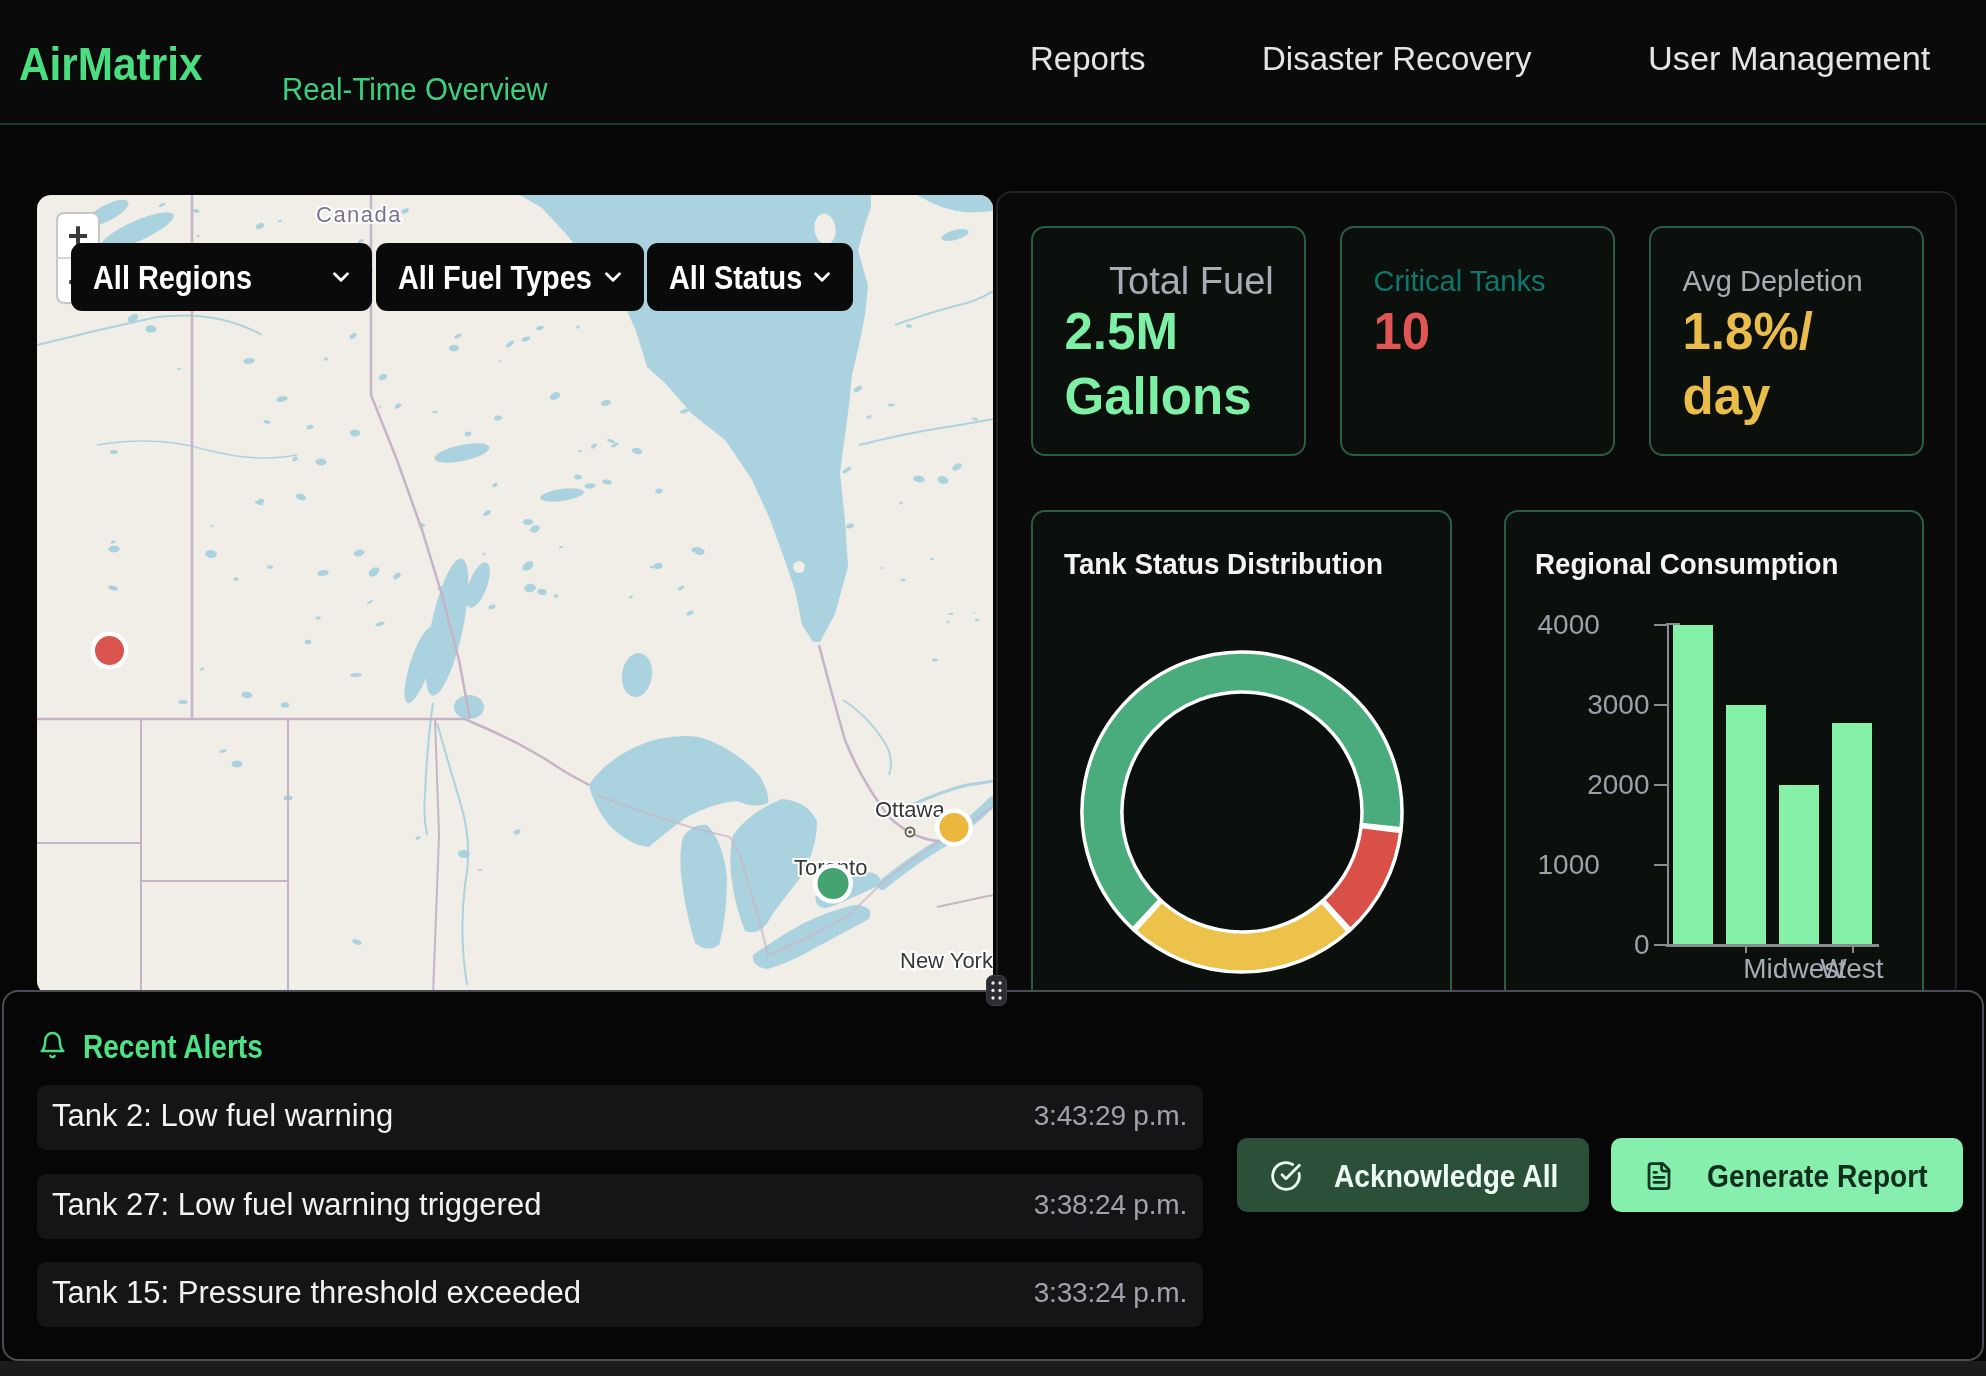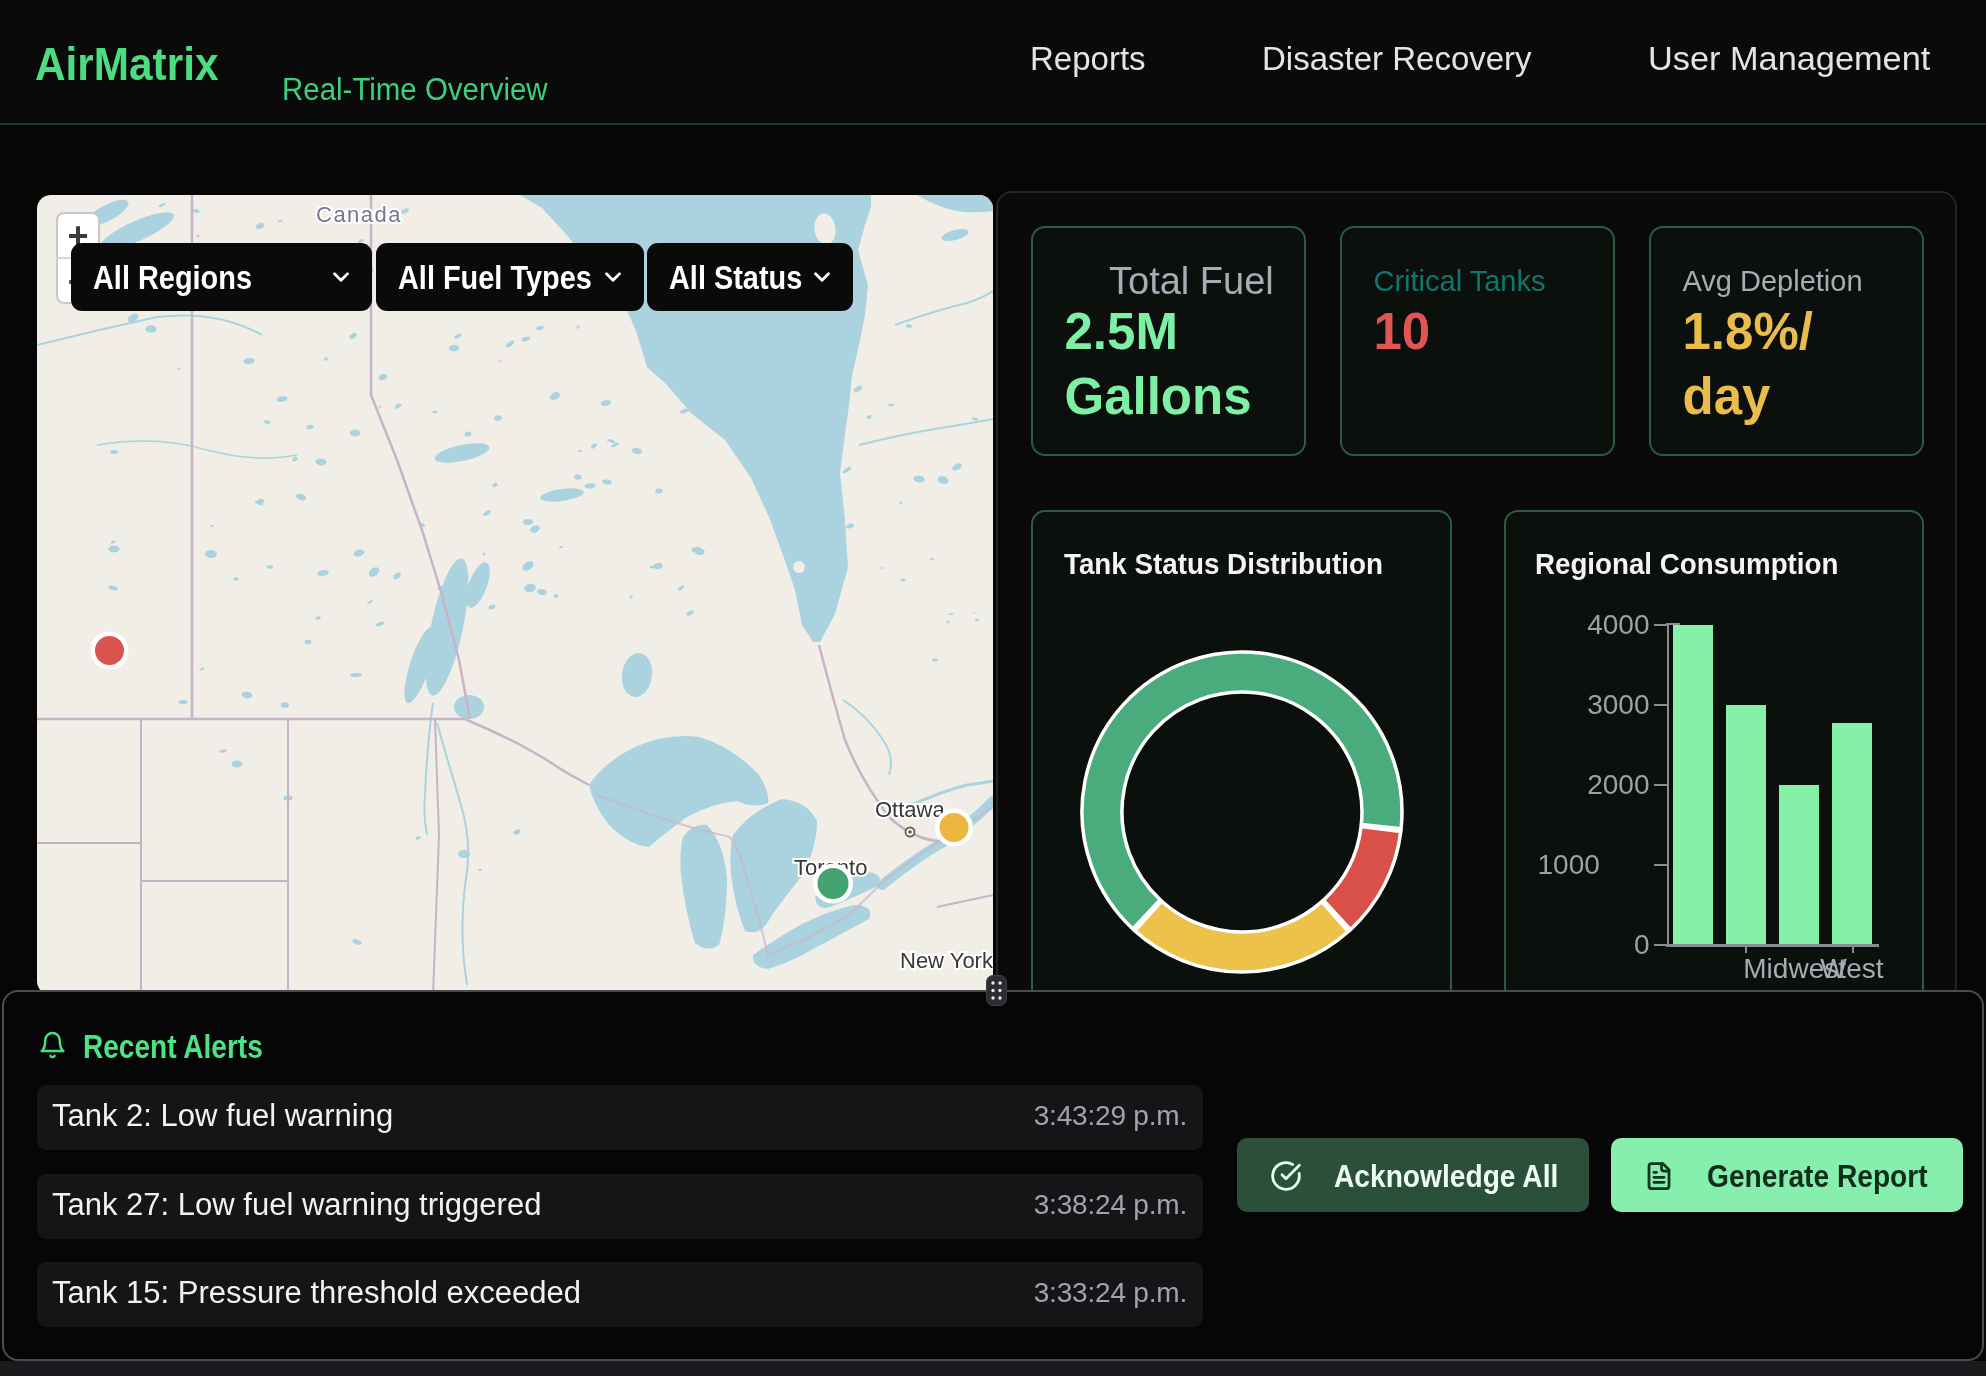--- a/index.html
+++ b/index.html
@@ -251,21 +251,21 @@
 
 <div class="abs" style="left:1503.5px;top:510px;width:420px;height:520px;background:#0c100d;border:2px solid #2b5b43;border-radius:14px;box-sizing:border-box"></div>
 <div class="abs" style="left:1534.5px;top:548px;font-size:30px;font-weight:bold;color:#f4f4f5;line-height:32px"><span style="display:inline-block;transform:scaleX(0.924);transform-origin:0 50%">Regional Consumption</span></div>
 <div style="position:absolute;left:1666.5px;top:623px;width:2.5px;height:322px;background:#8b8b93"></div>
 <div style="position:absolute;left:1665.5px;top:944px;width:213px;height:2.5px;background:#8b8b93"></div>
 <div style="position:absolute;left:1665.5px;top:623px;width:14px;height:2px;background:#8b8b93"></div>
 <div style="position:absolute;left:1672.8px;top:624.7px;width:40.5px;height:319.8px;background:#85f0a8"></div>
 <div style="position:absolute;left:1725.8px;top:704.7px;width:40.5px;height:239.8px;background:#85f0a8"></div>
 <div style="position:absolute;left:1778.8px;top:784.6px;width:40.5px;height:159.9px;background:#85f0a8"></div>
 <div style="position:absolute;left:1831.8px;top:722.6px;width:40.5px;height:221.9px;background:#85f0a8"></div>
-<div style="position:absolute;left:1537.5px;top:608.7px;width:112px;text-align:right;font-size:28px;color:#9ba1ab;line-height:32px">4000</div>
+<div style="position:absolute;left:1537.5px;top:608.7px;width:112px;text-align:left;font-size:28px;color:#9ba1ab;line-height:32px">4000</div>
 <div style="position:absolute;left:1653.5px;top:623.7px;width:13px;height:2px;background:#8b8b93"></div>
 <div style="position:absolute;left:1537.5px;top:688.7px;width:112px;text-align:right;font-size:28px;color:#9ba1ab;line-height:32px">3000</div>
 <div style="position:absolute;left:1653.5px;top:703.7px;width:13px;height:2px;background:#8b8b93"></div>
 <div style="position:absolute;left:1537.5px;top:768.6px;width:112px;text-align:right;font-size:28px;color:#9ba1ab;line-height:32px">2000</div>
 <div style="position:absolute;left:1653.5px;top:783.6px;width:13px;height:2px;background:#8b8b93"></div>
 <div style="position:absolute;left:1537.5px;top:848.5px;width:112px;text-align:left;font-size:28px;color:#9ba1ab;line-height:32px">1000</div>
 <div style="position:absolute;left:1653.5px;top:863.5px;width:13px;height:2px;background:#8b8b93"></div>
 <div style="position:absolute;left:1537.5px;top:928.5px;width:112px;text-align:right;font-size:28px;color:#9ba1ab;line-height:32px">0</div>
 <div style="position:absolute;left:1653.5px;top:943.5px;width:13px;height:2px;background:#8b8b93"></div>
 <div style="position:absolute;left:1745px;top:944px;width:2px;height:9px;background:#8b8b93"></div>
@@ -313,18 +313,18 @@
   <circle cx="7" cy="15.5" r="1.7"></circle>
       <circle cx="14" cy="15.5" r="1.7"></circle>
   <circle cx="7" cy="23" r="1.7"></circle>
       <circle cx="14" cy="23" r="1.7"></circle>
     </g>
 </svg>
 
 <div class="abs" style="left:0px;top:1361px;width:1986px;height:15px;background:#1b1b1e"></div>
 
 <div class="abs" style="left:0;top:0;width:1986px;height:123px;background:#0a0a0a;border-bottom:2px solid #1c3a29">
-  <div class="abs" style="left:35px;top:40px;font-size:46px;font-weight:bold;color:#4ade80;line-height:48px"><span style="display:inline-block;transform:scaleX(0.92);transform-origin:0 50%">AirMatrix</span></div>
+  <div class="abs" style="left:19px;top:40px;font-size:46px;font-weight:bold;color:#4ade80;line-height:48px"><span style="display:inline-block;transform:scaleX(0.92);transform-origin:0 50%">AirMatrix</span></div>
   <div class="abs" style="left:282px;top:73px;font-size:31px;color:#3ecf7e;line-height:33px"><span style="display:inline-block;transform:scaleX(0.95);transform-origin:0 50%">Real-Time Overview</span></div>
   <div class="abs" style="left:1030px;top:41px;font-size:33px;color:#e4e4e7;line-height:35px"><span style="display:inline-block;transform:scaleX(1.0);transform-origin:0 50%">Reports</span></div>
   <div class="abs" style="left:1262px;top:41px;font-size:33px;color:#e4e4e7;line-height:35px"><span style="display:inline-block;transform:scaleX(1.0);transform-origin:0 50%">Disaster Recovery</span></div>
   <div class="abs" style="left:1648px;top:41px;font-size:33px;color:#e4e4e7;line-height:35px"><span style="display:inline-block;transform:scaleX(1.04);transform-origin:0 50%">User Management</span></div>
 </div>
 
 </body></html>

